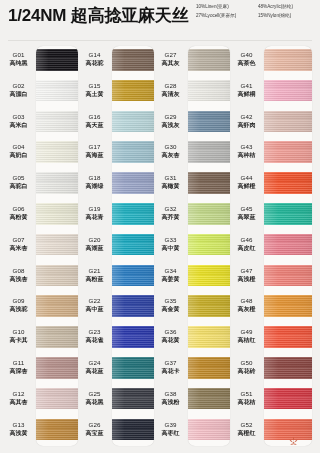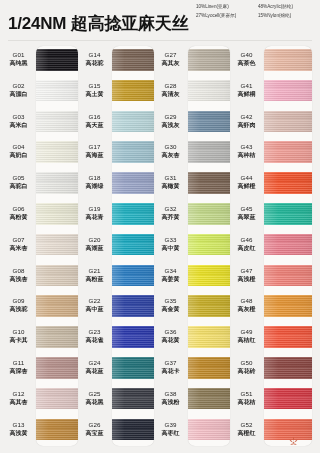--- a/index.html
+++ b/index.html
@@ -11,21 +11,21 @@
     position:relative;
   }
   
   .header{
     position:absolute;left:0;top:0;width:320px;height:36px;
     background:#f2f1ef;
   }
   .title{
     position:absolute;left:8px;top:4px;
     font-size:17px;font-weight:bold;color:#141414;
-    letter-spacing:-.2px;white-space:nowrap;margin-top:8px;
+    letter-spacing:-.2px;white-space:nowrap;
   }
   .comp{
     position:absolute;left:196px;top:3px;width:124px;
     font-size:4.6px;line-height:8.6px;color:#3a3a3a;
     white-space:nowrap;
   }
   .comp .row{display:flex;}
   .comp .c1{width:62px;}
   .comp .c2{width:62px;}
   .rule{

